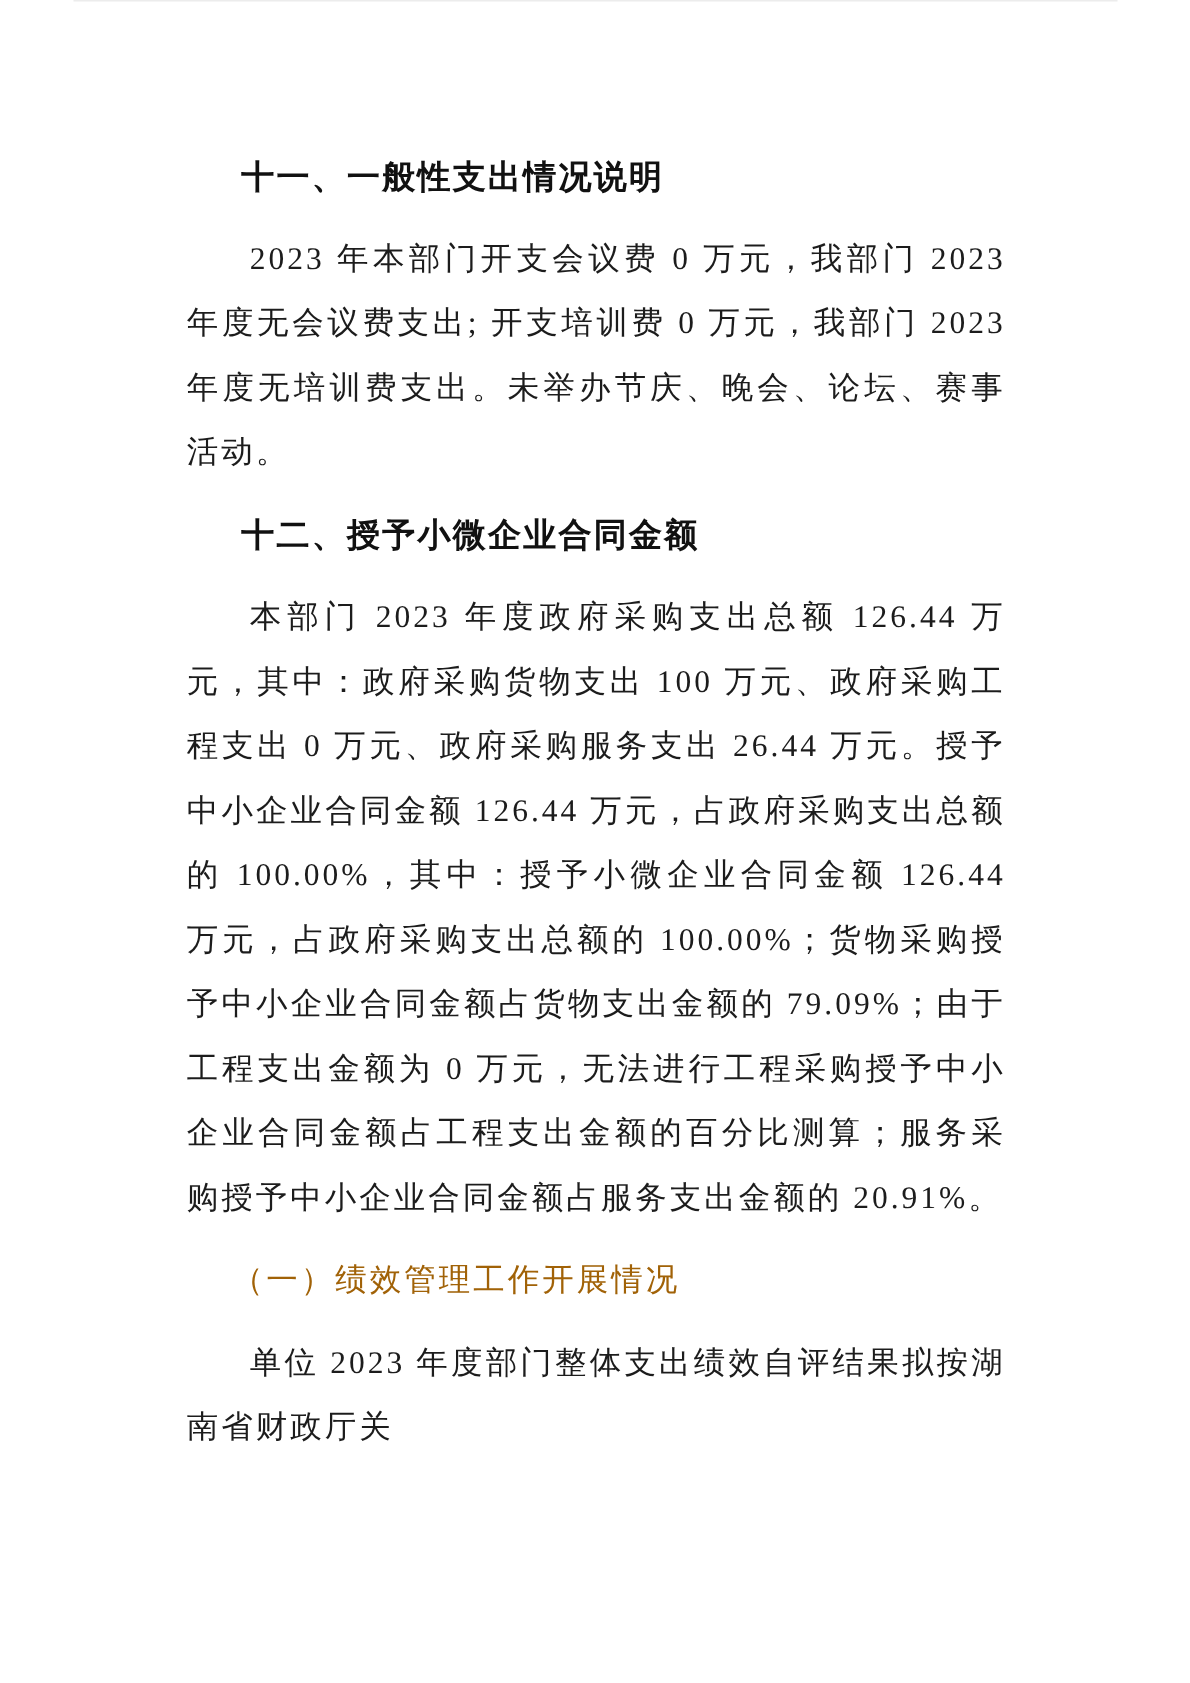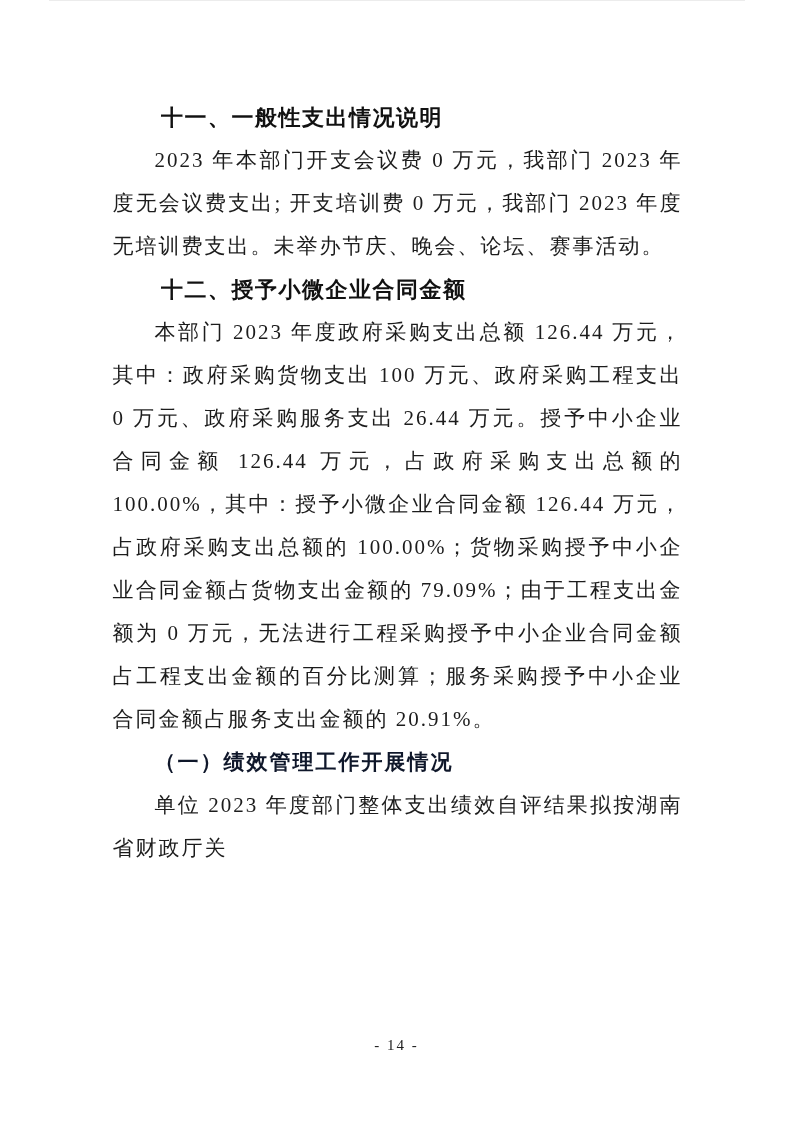--- a/index.html
+++ b/index.html
@@ -30,41 +30,41 @@
     font-weight: 700;
     font-size: 22px;
     line-height: 43px;
     letter-spacing: 1.5px;
     text-indent: 2.2em;
     text-align: left;
     color: #111111;
     white-space: nowrap;
   }
   .body-para {
-    margin: 0;
+    margin: 12px;
     font-family: "Liberation Serif", serif;
     font-weight: 400;
     font-size: 21px;
     line-height: 43px;
     letter-spacing: 2px;
     text-indent: 2em;
     text-align: justify;
     text-justify: inter-character;
     color: #1c1c1c;
   }
   .sub-heading {
     margin: 0;
     font-family: "Liberation Serif", serif;
-    font-weight: 700;
+    font-weight: 400;
     font-size: 21px;
     line-height: 43px;
     letter-spacing: 2px;
     text-indent: 2em;
     text-align: left;
-    color: #0f172a;
+    color: #a16207;
     white-space: nowrap;
   }
   .page-footer {
     position: absolute;
     left: 0;
     right: 0;
     top: 1036px;
     text-align: center;
     font-family: "Liberation Serif", serif;
     font-size: 15px;
@@ -89,14 +89,13 @@
     </section>
 
 
     <section>
       <p class="sub-heading">（一）绩效管理工作开展情况</p>
       <p class="body-para">单位 2023 年度部门整体支出绩效自评结果拟按湖南省财政厅关</p>
     </section>
 
   </div>
 
-  <div class="page-footer">- 14 -</div>
 </div>
 
 </body></html>

